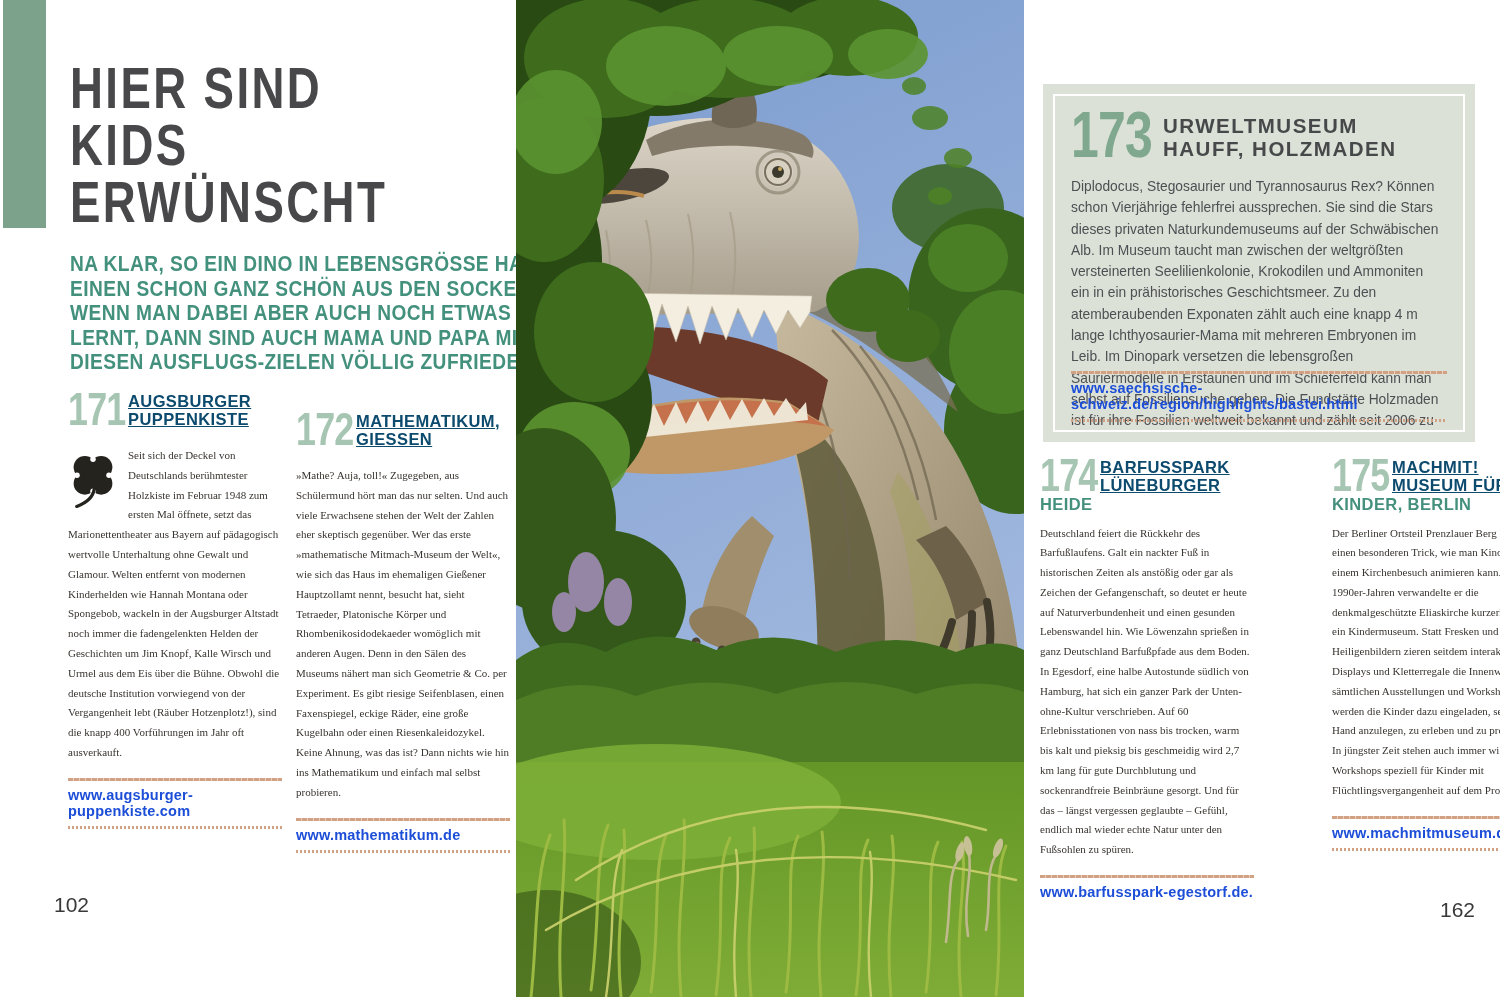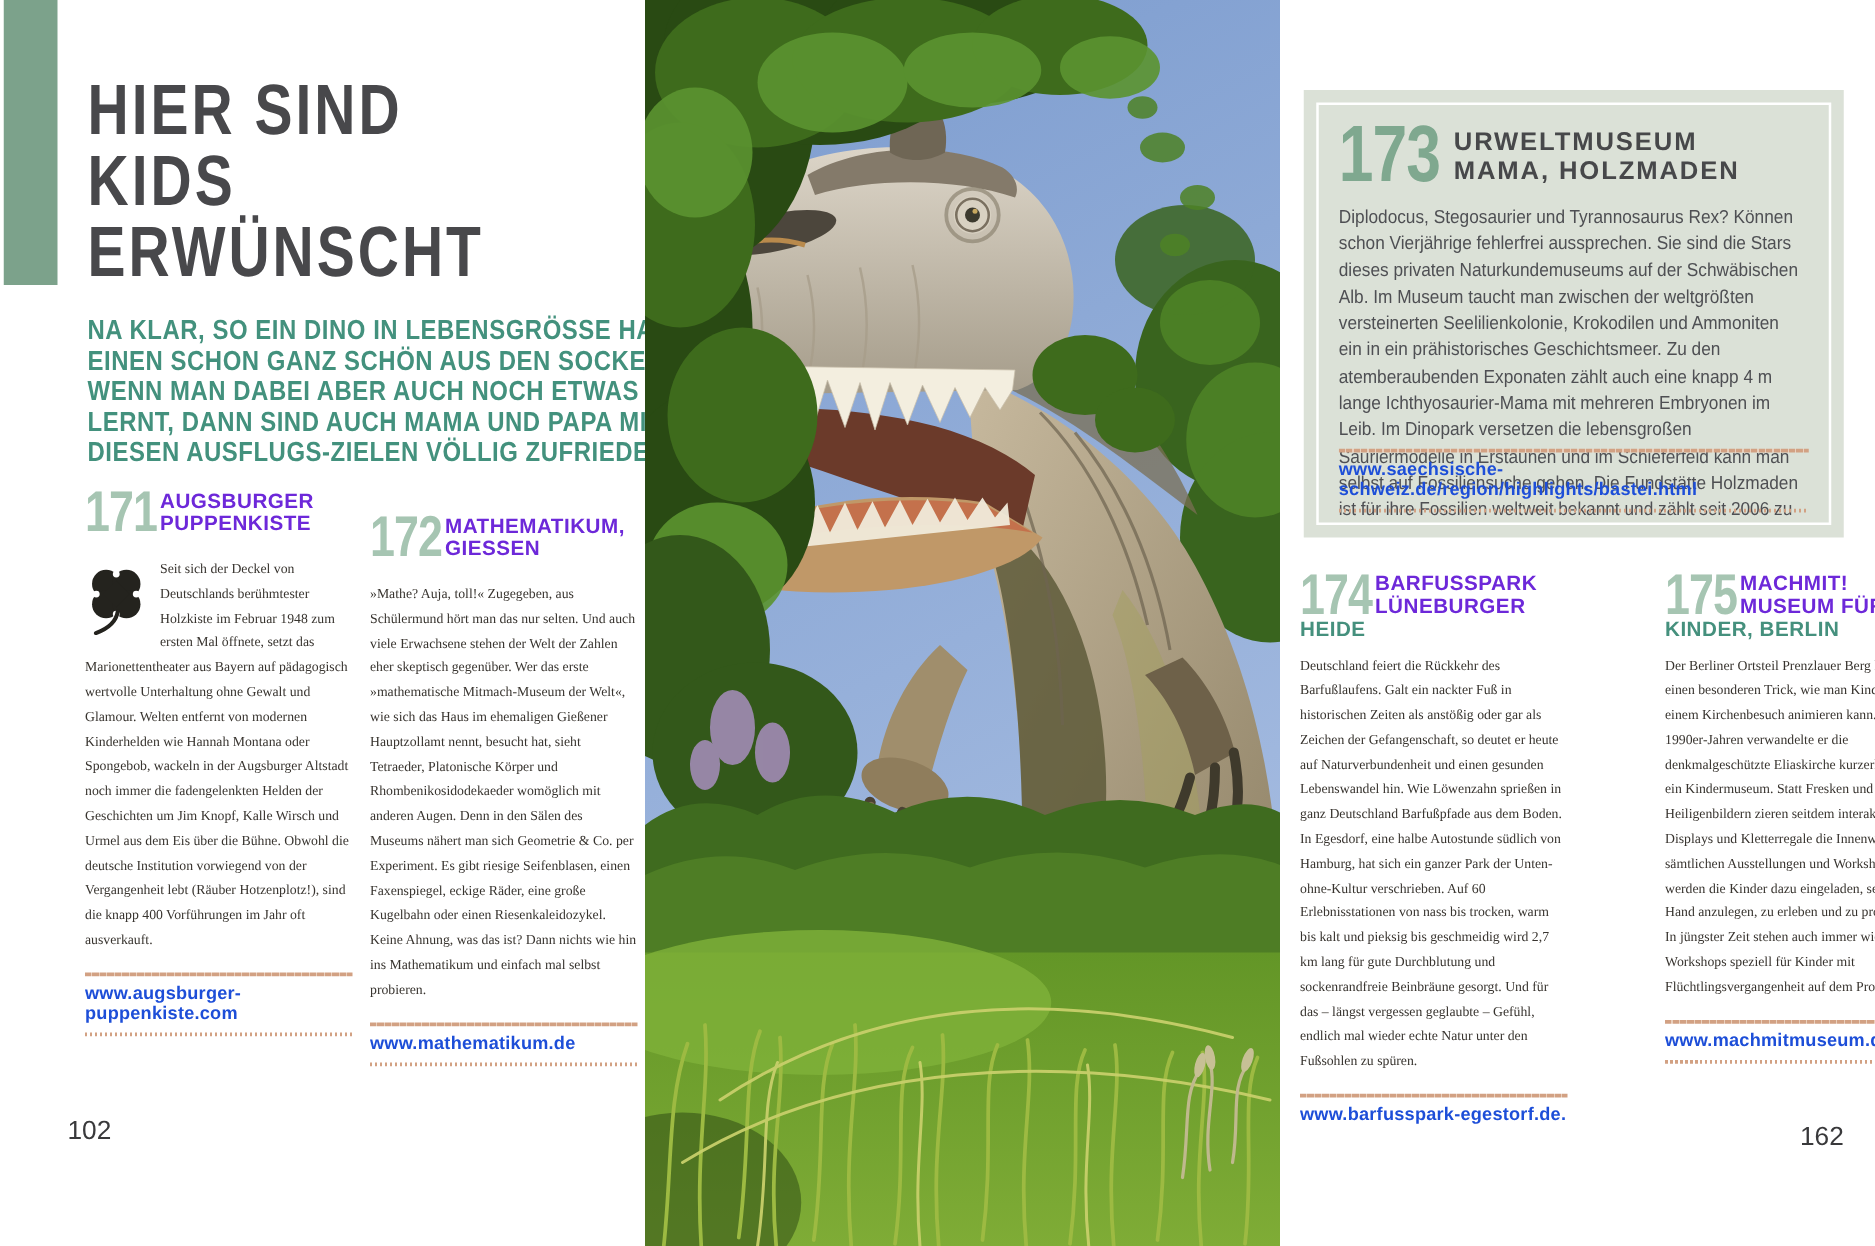--- a/index.html
+++ b/index.html
@@ -38,21 +38,21 @@
 
   .entry-header{display:flex;align-items:flex-start;}
   .entry-number{
     flex:0 0 60px;width:60px;
     font-size:46px;line-height:38px;font-weight:700;letter-spacing:-1px;
     color:#A6C5B2;transform:scaleX(.78);transform-origin:left top;
   }
   .entry-title{
     margin:0;padding-top:3px;
     font-size:16.5px;line-height:17.5px;font-weight:700;letter-spacing:.4px;
-    color:#6d28d9;white-space:pre-line;
+    color:#0c4a6e;white-space:pre-line;text-decoration:underline;
   }
   .entry-title-cont{
     margin-top:2px;
     font-size:16.5px;line-height:17.5px;font-weight:700;letter-spacing:.4px;
     color:#45907D;
   }
   .entry-title-cont:empty{display:none;}
 
   .entry-body{
     margin-top:18px;
@@ -76,21 +76,21 @@
   .page-num{position:absolute;font-size:21px;color:#39393B;}
   .page-num-left{left:54px;top:893px;}
   .page-num-right{left:1420px;top:898px;width:55px;text-align:right;}
 
   
   .photo{position:absolute;left:516px;top:0;width:508px;height:997px;margin:0;}
   .photo svg{display:block;width:508px;height:997px;}
 
   
   .feature-box{
-    position:absolute;left:1043px;top:72px;width:432px;height:358px;
+    position:absolute;left:1043px;top:84px;width:432px;height:358px;
     background:#DBE1D7;padding:10px;box-sizing:border-box;
   }
   .feature-inner{
     position:relative;height:100%;box-sizing:border-box;
     border:2px solid #ffffff;padding:12px 16px;overflow:hidden;
   }
   .feature-number{
     flex:0 0 92px;width:92px;
     font-size:64px;line-height:54px;font-weight:700;letter-spacing:-1px;
     color:#7FA88F;transform:scaleX(.78);transform-origin:left top;
@@ -354,21 +354,21 @@
         <ellipse cx="482" cy="848" rx="4" ry="10" transform="rotate(20 482 848)"></ellipse>
       </g>
     </svg>
   </figure>
 
   <aside class="feature-box">
     <div class="feature-inner">
       <header class="entry-header">
         <div class="feature-number">173</div>
         <h2 class="feature-title">URWELTMUSEUM
-MAMA, HOLZMADEN</h2>
+HAUFF, HOLZMADEN</h2>
       </header>
       <p class="feature-body">Diplodocus, Stegosaurier und Tyrannosaurus Rex? Können schon Vierjährige fehlerfrei aussprechen. Sie sind die Stars dieses privaten Naturkundemuseums auf der Schwäbischen Alb. Im Museum taucht man zwischen der weltgrößten versteinerten Seelilienkolonie, Krokodilen und Ammoniten ein in ein prähistorisches Geschichtsmeer. Zu den atemberaubenden Exponaten zählt auch eine knapp 4 m lange Ichthyosaurier-Mama mit mehreren Embryonen im Leib. Im Dinopark versetzen die lebensgroßen Sauriermodelle in Erstaunen und im Schieferfeld kann man selbst auf Fossiliensuche gehen. Die Fundstätte Holzmaden ist für ihre Fossilien weltweit bekannt und zählt seit 2006 zu den ausgezeichneten Geotopen Deutschlands.</p>
       <div class="url-block feature-url">
         <div class="sep sep-top"></div>
         <a class="entry-url" href="#">www.saechsische-schweiz.de/region/highlights/bastei.html</a>
         <div class="sep sep-bot"></div>
       </div>
     </div>
   </aside>
 

